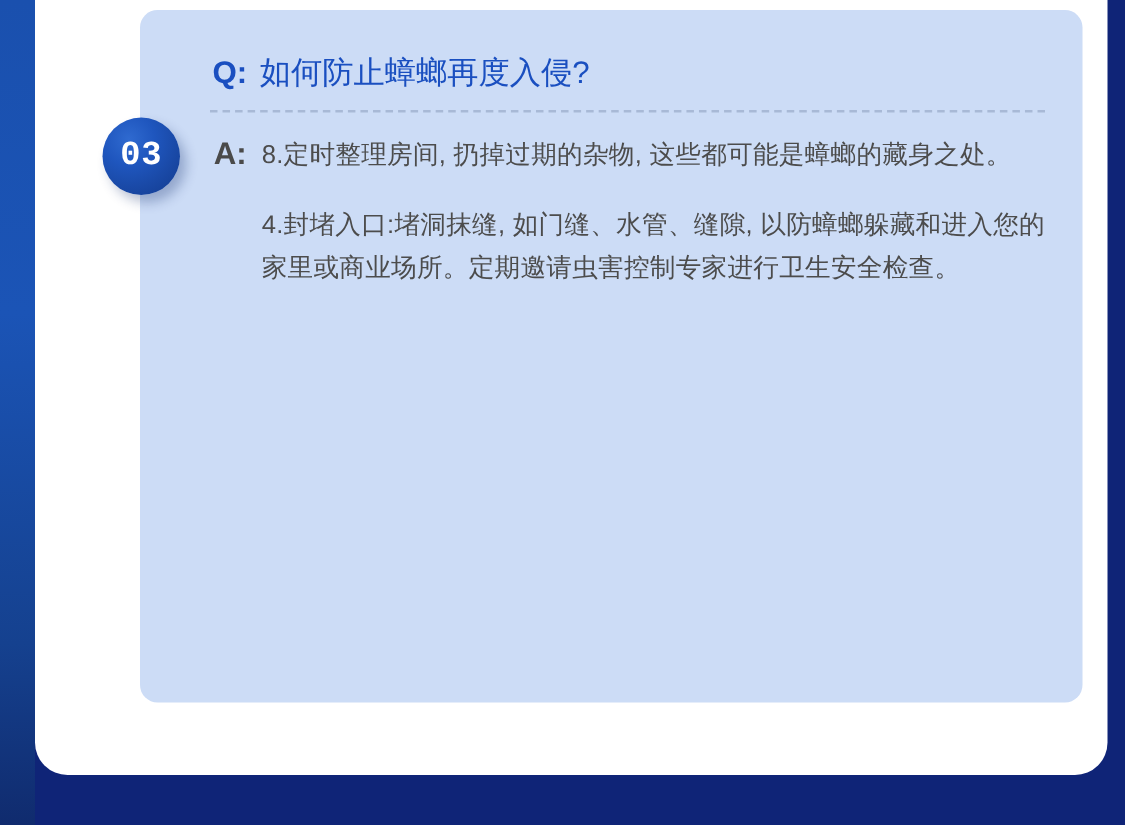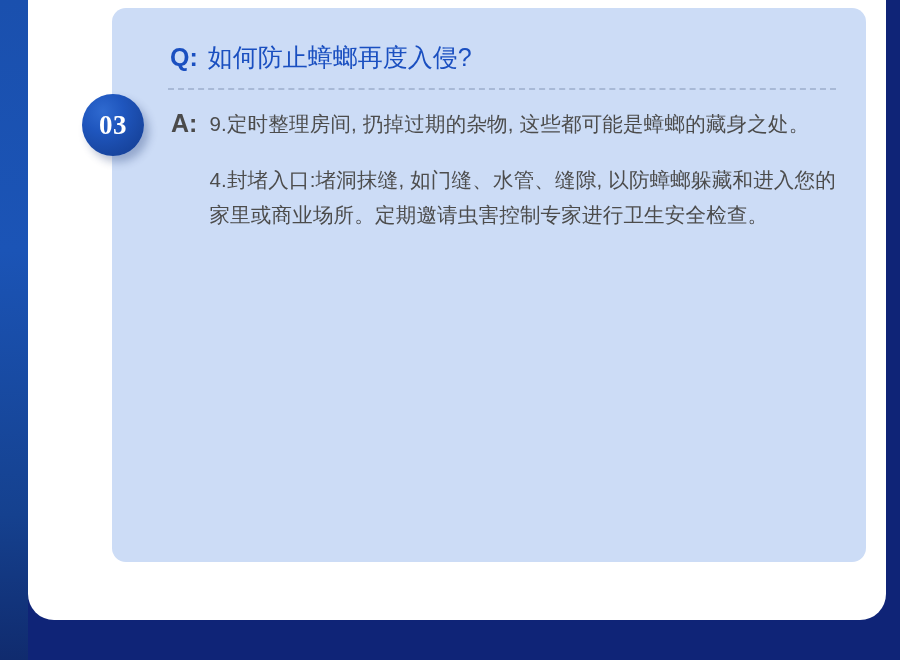--- a/index.html
+++ b/index.html
@@ -69,21 +69,21 @@
     display: flex;
     align-items: center;
     justify-content: center;
   }
   .badge-text {
     color: #ffffff;
     font-size: 27px;
     font-weight: bold;
     letter-spacing: 0.5px;
     line-height: 1;
-    font-family: Liberation Serif, serif;
+    font-family: Liberation Mono, monospace;
   }
 
   
   .q-row {
     position: absolute;
     left: 58px;       
     top: 33px;
     display: flex;
     align-items: baseline;
   }
@@ -159,21 +159,21 @@
       <div class="q-row">
         <span class="q-mark">Q:</span>
         <span class="q-text">如何防止蟑螂再度入侵?</span>
       </div>
 
       <div class="divider"></div>
 
       <div class="a-row">
         <span class="a-mark">A:</span>
         <div class="a-body">
-          <p class="a-para">9.定时整理房间, 扔掉过期的杂物, 这些都可能是蟑螂的藏身之处。</p>
+          <p class="a-para">8.定时整理房间, 扔掉过期的杂物, 这些都可能是蟑螂的藏身之处。</p>
           <p class="a-para">4.封堵入口:堵洞抹缝, 如门缝、水管、缝隙, 以防蟑螂躲藏和进入您的家里或商业场所。定期邀请虫害控制专家进行卫生安全检查。</p>
         </div>
       </div>
 
     </div>
 
     <div class="badge">
       <span class="badge-text">03</span>
     </div>
 

